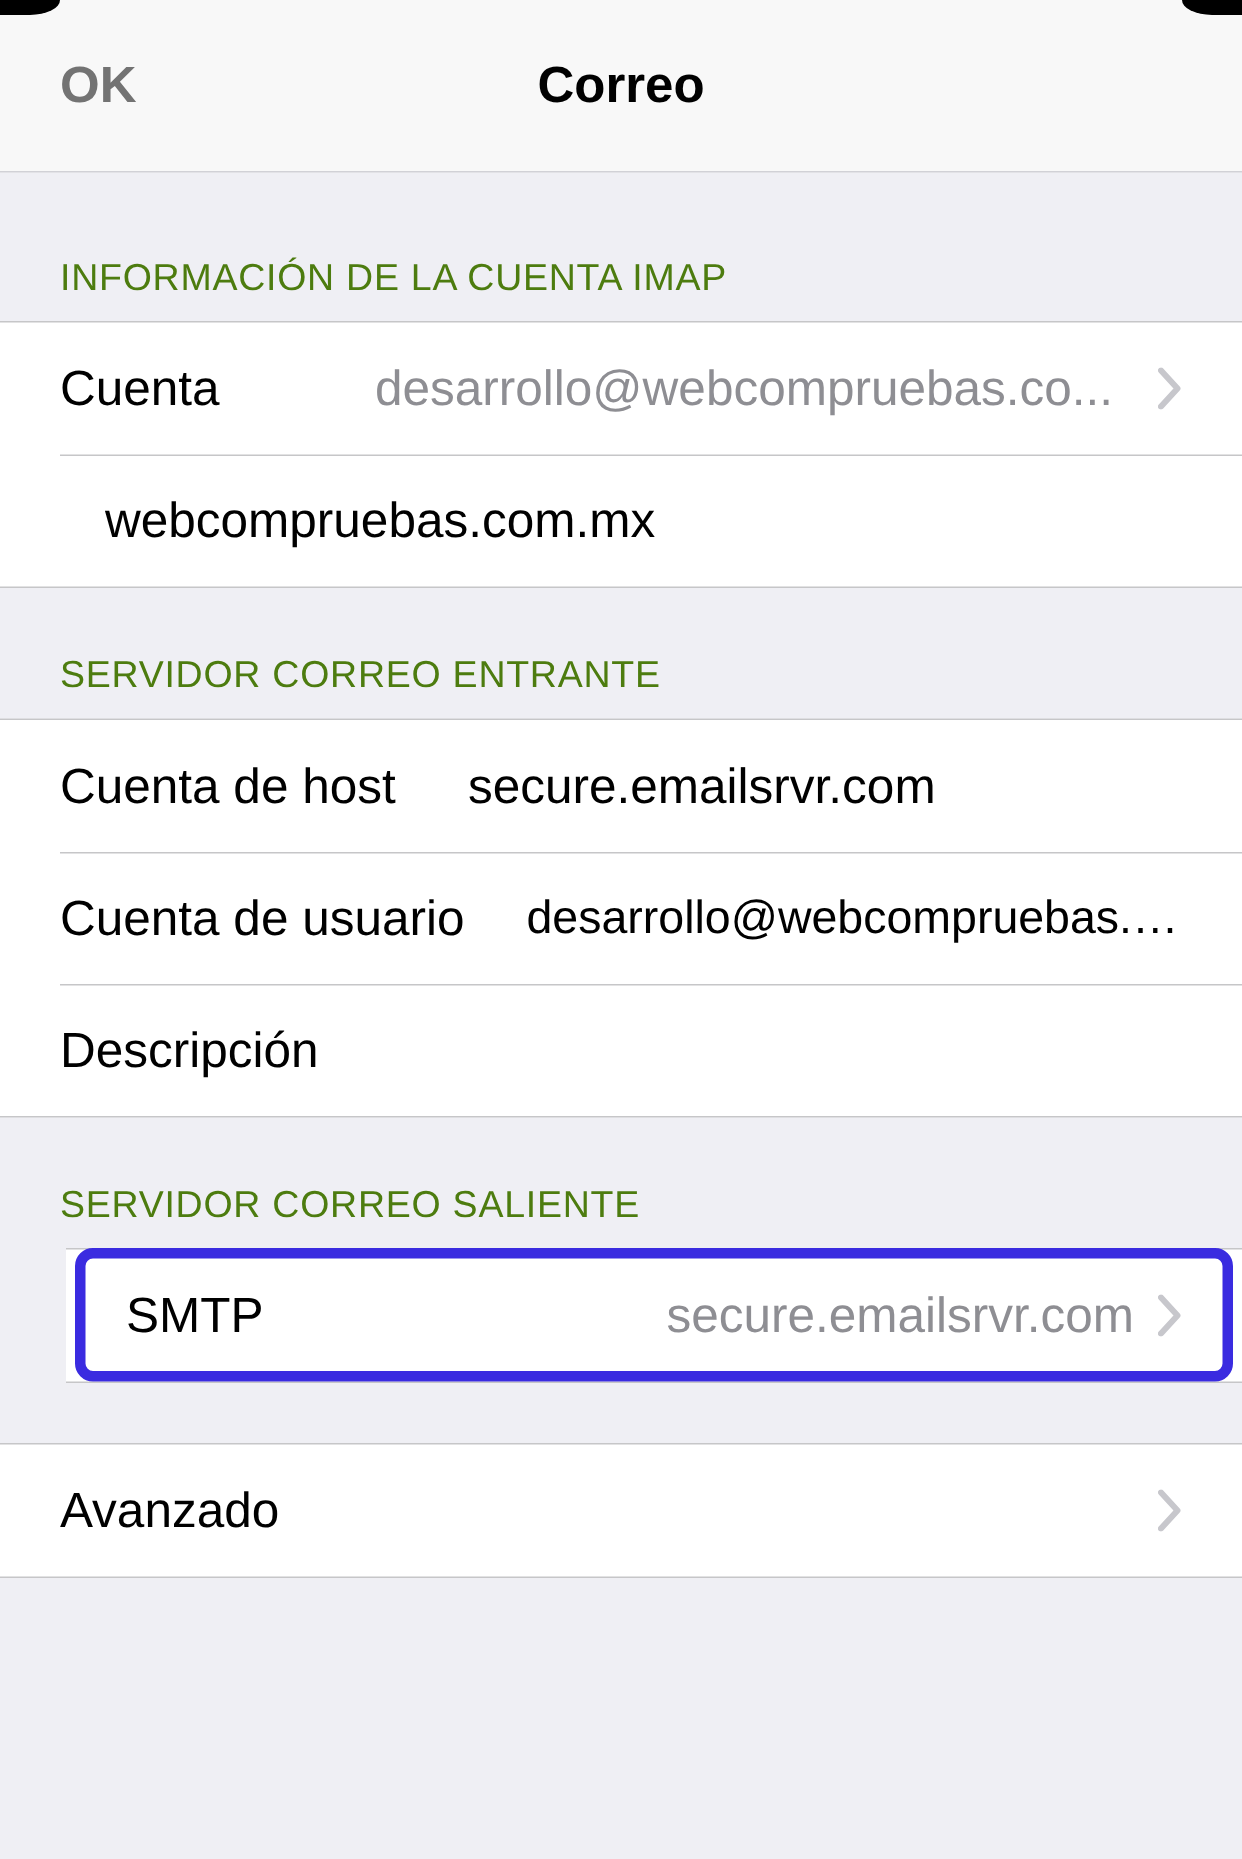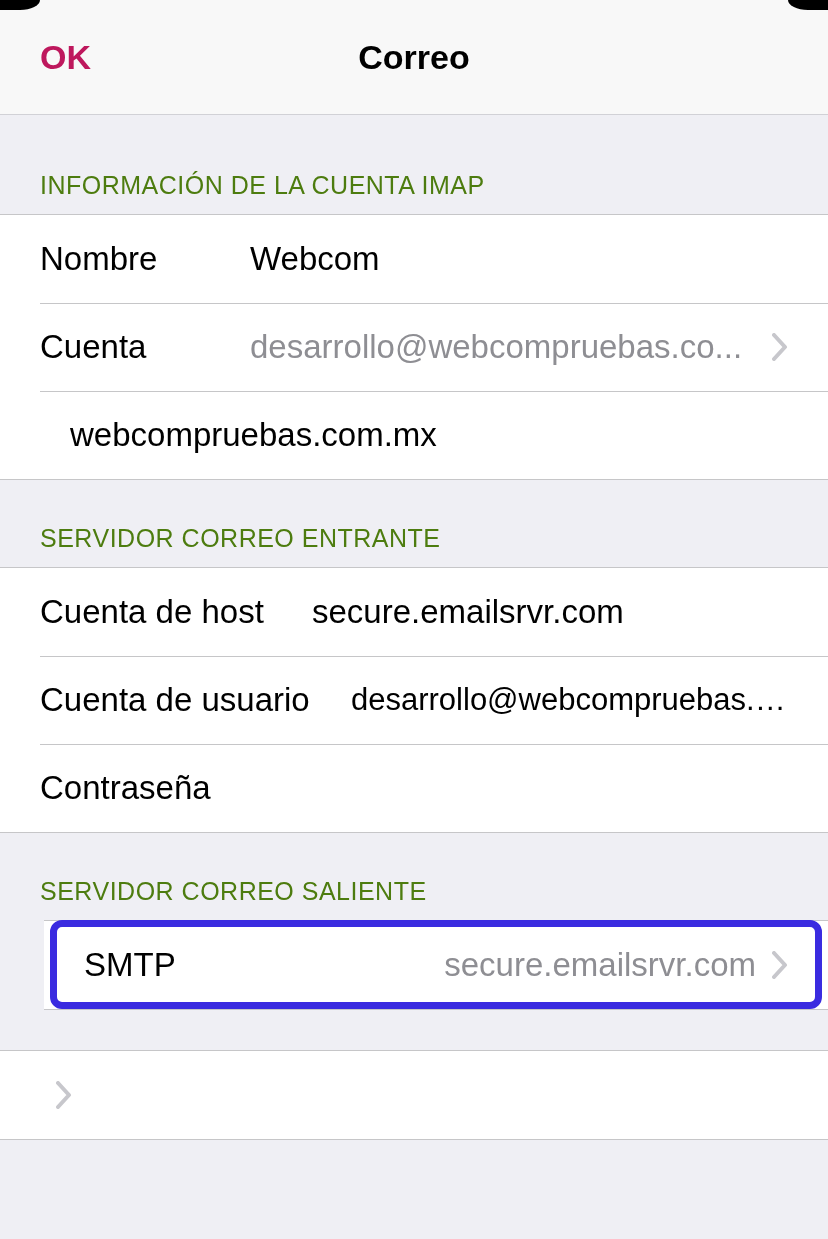--- a/index.html
+++ b/index.html
@@ -41,21 +41,21 @@
     }
     .nav-title {
       position: absolute;
       left: 50%;
       transform: translateX(-50%);
       color: #000;
       font-size: 34px;
       font-weight: 600;
     }
     .nav-ok {
-      color: #be185d;
+      color: #737373;
       font-size: 34px;
       font-weight: 600;
     }
     .section-header {
       font-size: 25px;
       color: #4d7c0f;
       letter-spacing: 0.5px;
       padding: 44px 40px 14px 40px;
       text-transform: uppercase;
       font-weight: 400;
@@ -140,24 +140,20 @@
 <div class="nav-bar">
   <div class="nav-corner-notch left"></div>
   <div class="nav-corner-notch right"></div>
   <span class="nav-title">Correo</span>
   <span class="nav-ok">OK</span>
 </div>
 
 <div class="section-header first">INFORMACIÓN DE LA CUENTA IMAP</div>
 
 <div class="group">
-  <div class="row">
-    <span class="row-label label-fixed-1">Nombre</span>
-    <span class="row-value">Webcom</span>
-  </div>
   <div class="row">
     <span class="row-label label-fixed-1">Cuenta</span>
     <span class="row-value secondary">desarrollo@webcompruebas.co...</span>
     <span class="chevron">
       <svg width="16" height="28" viewBox="0 0 16 28">
           <path d="M2 2 L13 14 L2 26" stroke="#c7c7cc" stroke-width="4" fill="none" stroke-linecap="round" stroke-linejoin="round"></path>
         </svg>
     </span>
   </div>
   <div class="row">
@@ -170,21 +166,21 @@
 <div class="group">
   <div class="row">
     <span class="row-label label-fixed-2">Cuenta de host</span>
     <span class="row-value" style="margin-left:12px">secure.emailsrvr.com</span>
   </div>
   <div class="row">
     <span class="row-label label-fixed-3">Cuenta de usuario</span>
     <span class="row-value" style="margin-left:16px;font-size:31px">desarrollo@webcompruebas.co...</span>
   </div>
   <div class="row">
-    <span class="row-label">Contraseña</span>
+    <span class="row-label">Descripción</span>
   </div>
 </div>
 
 <div class="section-header">SERVIDOR CORREO SALIENTE</div>
 
 <div class="group highlight-box">
   <div class="row">
     <span class="row-label">SMTP</span>
     <span class="row-value secondary right">secure.emailsrvr.com</span>
     <span class="chevron">
@@ -192,19 +188,20 @@
           <path d="M2 2 L13 14 L2 26" stroke="#c7c7cc" stroke-width="4" fill="none" stroke-linecap="round" stroke-linejoin="round"></path>
         </svg>
     </span>
   </div>
 </div>
 
 <div class="spacer"></div>
 
 <div class="group">
   <div class="row">
+    <span class="row-label" style="flex:1">Avanzado</span>
     <span class="chevron">
       <svg width="16" height="28" viewBox="0 0 16 28">
           <path d="M2 2 L13 14 L2 26" stroke="#c7c7cc" stroke-width="4" fill="none" stroke-linecap="round" stroke-linejoin="round"></path>
         </svg>
     </span>
   </div>
 </div>
 
 </body></html>

